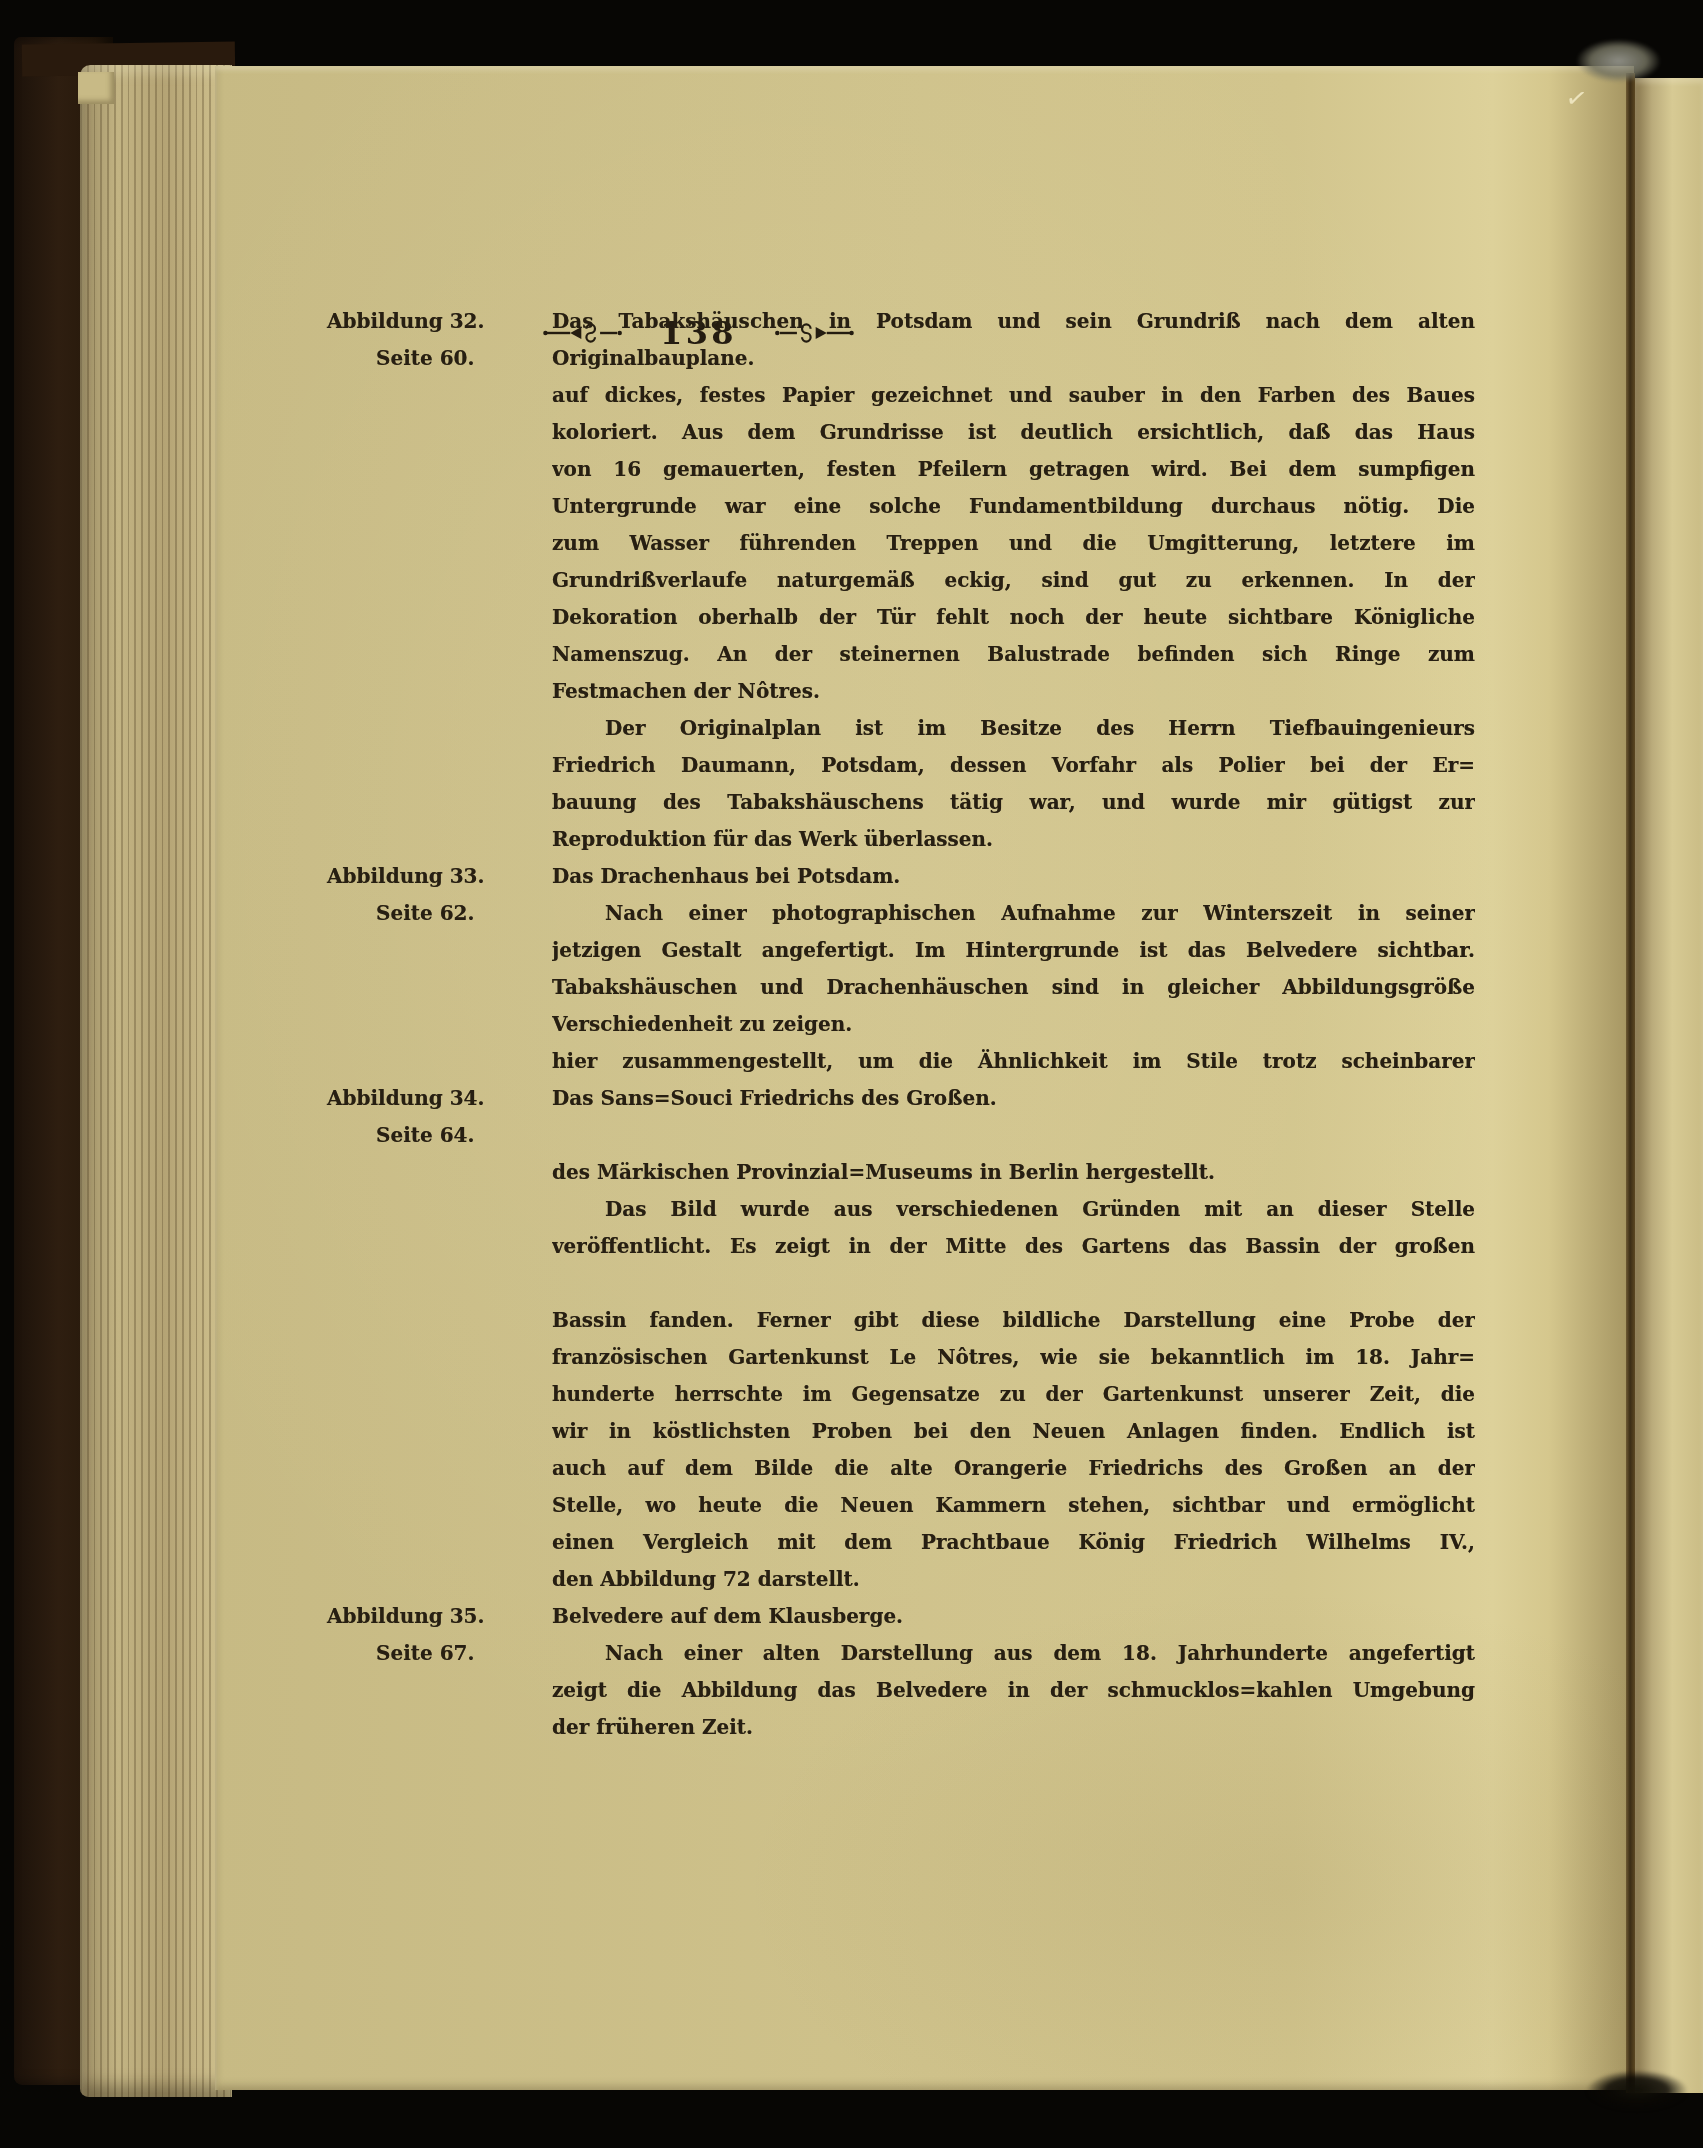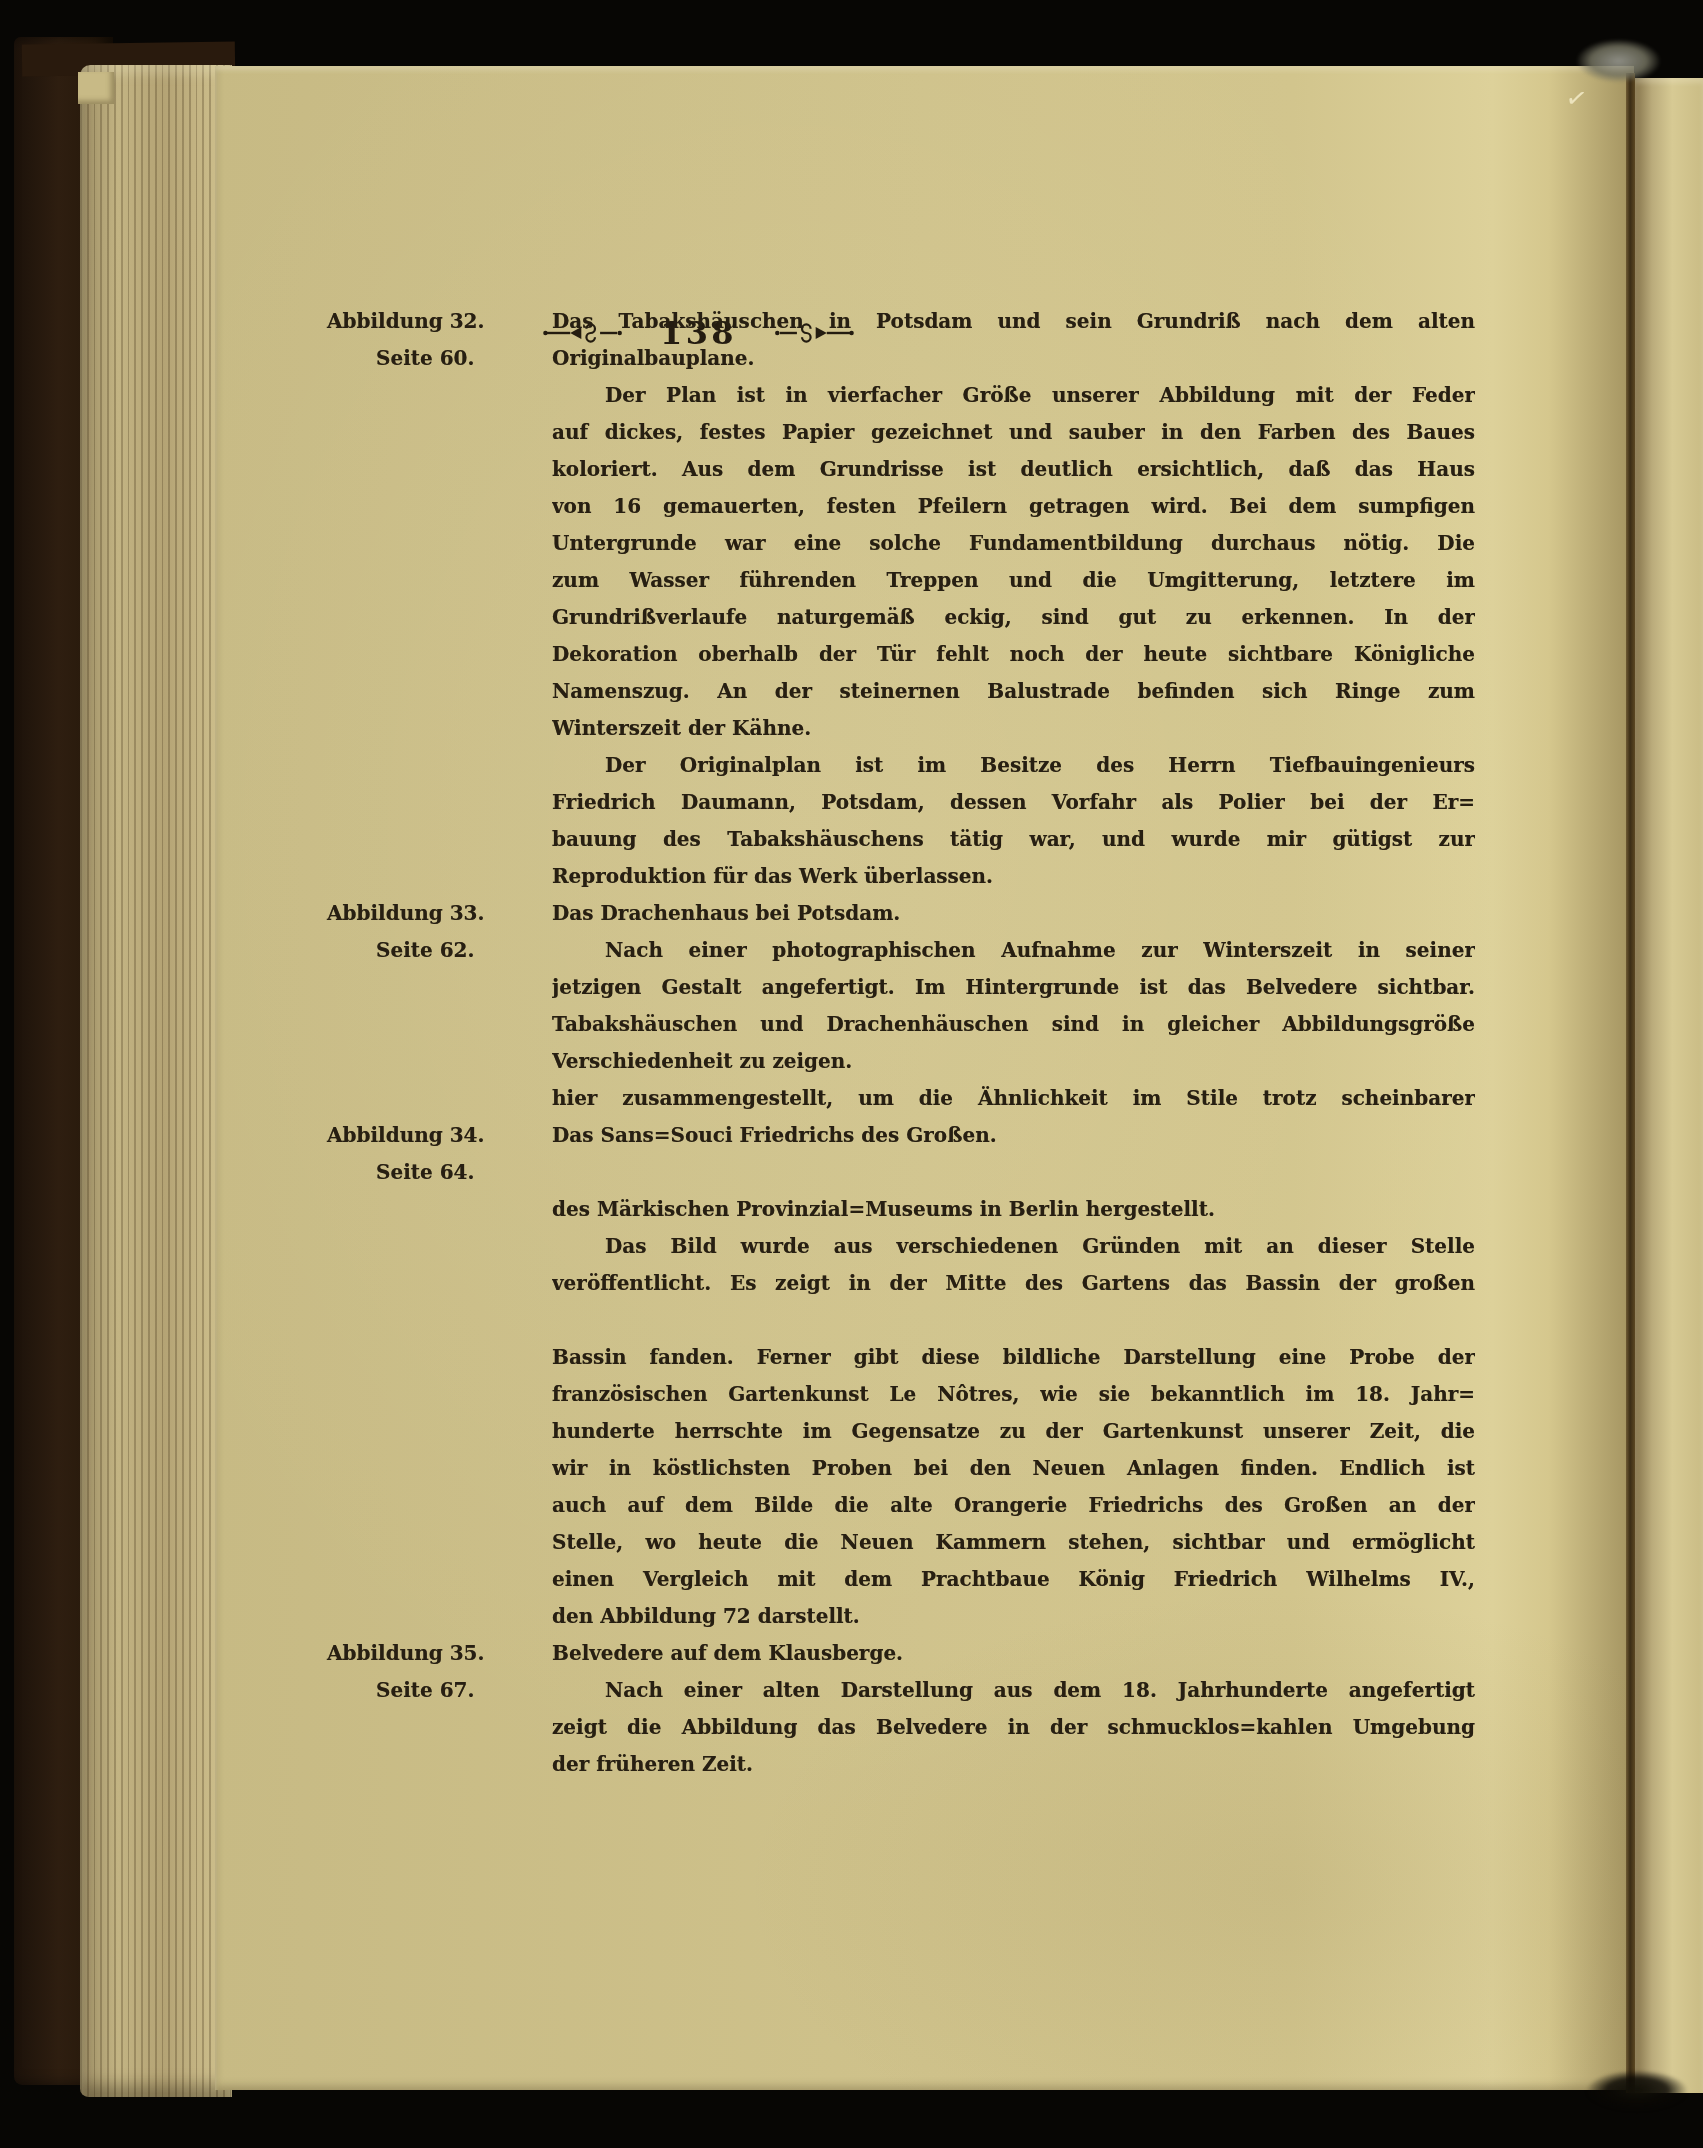--- a/index.html
+++ b/index.html
@@ -124,24 +124,20 @@
     <div class="line">
       <span class="m">Abbildung 32.</span>
       <span class="b">Das Tabakshäuschen in Potsdam und sein Grundriß nach dem alten</span>
     </div>
     <div class="line">
       <span class="m seite">Seite 60.</span>
       <span class="b flush">Originalbauplane.</span>
     </div>
     <div class="line">
       <span class="m"></span>
-      <span class="b indent">Der Plan ist in vierfacher Größe unserer Abbildung mit der Feder</span>
-    </div>
-    <div class="line">
-      <span class="m"></span>
       <span class="b">auf dickes, festes Papier gezeichnet und sauber in den Farben des Baues</span>
     </div>
     <div class="line">
       <span class="m"></span>
       <span class="b">koloriert.  Aus dem Grundrisse ist deutlich ersichtlich, daß das Haus</span>
     </div>
     <div class="line">
       <span class="m"></span>
       <span class="b">von 16 gemauerten, festen Pfeilern getragen wird.  Bei dem sumpfigen</span>
     </div>
@@ -160,21 +156,21 @@
     <div class="line">
       <span class="m"></span>
       <span class="b">Dekoration oberhalb der Tür fehlt noch der heute sichtbare Königliche</span>
     </div>
     <div class="line">
       <span class="m"></span>
       <span class="b">Namenszug.  An der steinernen Balustrade befinden sich Ringe zum</span>
     </div>
     <div class="line">
       <span class="m"></span>
-      <span class="b flush">Winterszeit der Kähne.</span>
+      <span class="b flush">Festmachen der Nôtres.</span>
     </div>
     <div class="line">
       <span class="m"></span>
       <span class="b indent">Der Originalplan ist im Besitze des Herrn Tiefbauingenieurs</span>
     </div>
     <div class="line">
       <span class="m"></span>
       <span class="b">Friedrich Daumann, Potsdam, dessen Vorfahr als Polier bei der Er=</span>
     </div>
     <div class="line">

